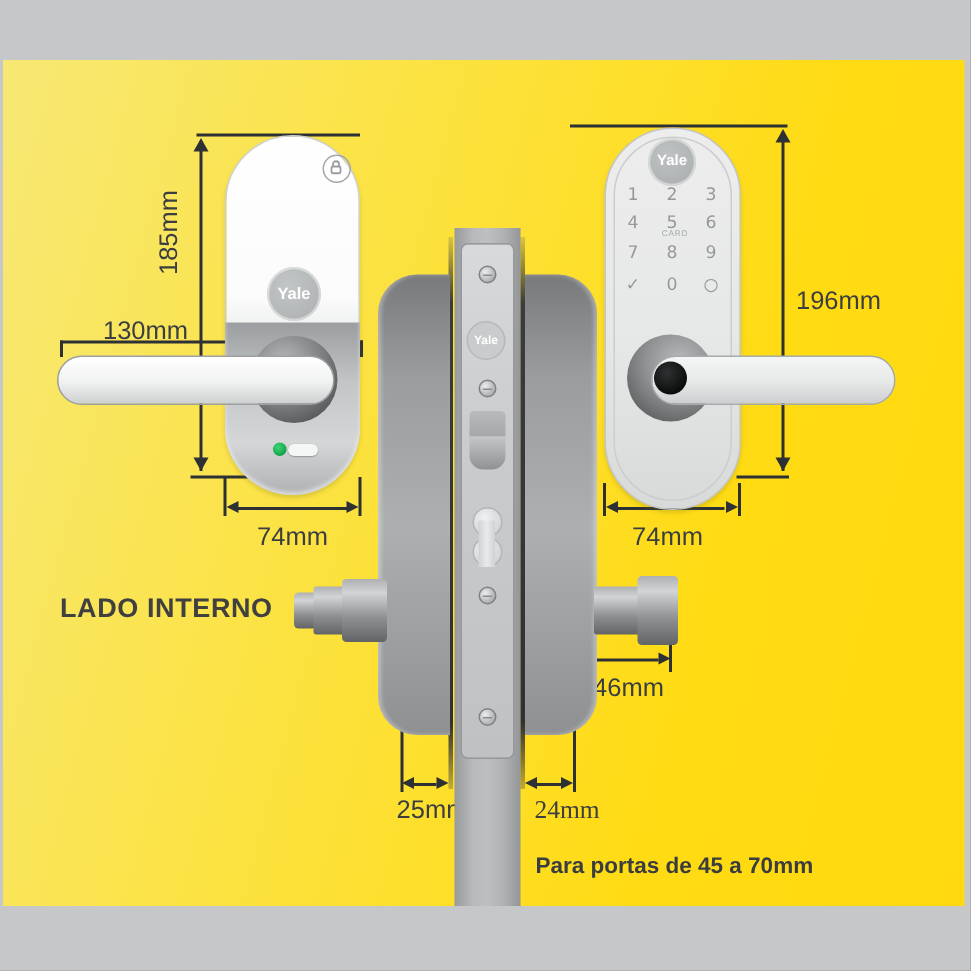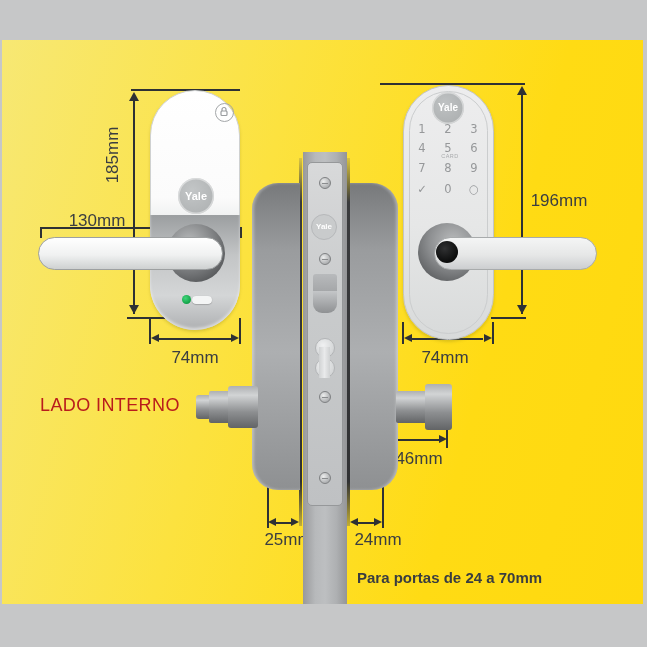--- a/index.html
+++ b/index.html
@@ -16,21 +16,21 @@
   }
   
   .hl{height:1.5px;background:#2e3134;}
   .vl{width:1.5px;background:#2e3134;}
   .arr{width:0;height:0;}
   .arr.up{border-left:5px solid transparent;border-right:5px solid transparent;border-bottom:9px solid #2e3134;}
   .arr.down{border-left:5px solid transparent;border-right:5px solid transparent;border-top:9px solid #2e3134;}
   .arr.left{border-top:4.5px solid transparent;border-bottom:4.5px solid transparent;border-right:8px solid #2e3134;}
   .arr.right{border-top:4.5px solid transparent;border-bottom:4.5px solid transparent;border-left:8px solid #2e3134;}
   .dim{color:#3b3e41;font-size:17px;text-align:center;white-space:nowrap;}
-  .side-label{color:#b91c1c;font-size:18px;font-weight:normal;letter-spacing:.4px;white-space:nowrap;}
+  .side-label{color:#404040;font-size:18px;font-weight:bold;letter-spacing:.4px;white-space:nowrap;}
   .door-note{color:#3a3d40;font-size:15px;font-weight:bold;white-space:nowrap;}
   
   #door-strip{left:303px;top:152px;width:44px;height:452px;
     background:linear-gradient(90deg,#98999b 0%,#b7b9bb 28%,#bdbfc1 50%,#aeb0b2 76%,#949597 100%);}
   .seam{width:3px;background:linear-gradient(180deg,#55565833,#3a3b3d 12%,#303133 88%,#4a4b4d55);}
   #faceplate{left:307px;top:162px;width:36px;height:344px;border-radius:5px;
     background:linear-gradient(180deg,#d8d9da 0%,#c9cbcc 40%,#bfc1c3 100%);
     border:1px solid #96989a;box-sizing:border-box;}
   .screw{width:12px;height:12px;border-radius:50%;
     background:radial-gradient(circle at 35% 35%,#eceded,#a7a9ab 80%);
@@ -153,32 +153,32 @@
   <div class="abs vl" style="left:267px;top:434px;height:94px;"></div>
   <div class="abs hl" style="left:275px;top:522px;width:16px;"></div>
   <div class="abs arr left" style="left:268px;top:518px;"></div>
   <div class="abs arr right" style="left:291px;top:518px;"></div>
   <div class="abs dim" style="left:256px;top:530px;width:64px;">25mm</div>
 
   <div class="abs vl" style="left:382px;top:434px;height:94px;"></div>
   <div class="abs hl" style="left:358px;top:522px;width:16px;"></div>
   <div class="abs arr left" style="left:350px;top:518px;"></div>
   <div class="abs arr right" style="left:374px;top:518px;"></div>
-  <div class="abs dim" style="left:346px;top:530px;width:64px;">24mm</div>
+  <div class="abs dim" style="left:346px;top:530px;width:64px;font-family:Liberation Serif, serif;">24mm</div>
 
   <div class="abs vl" style="left:446px;top:430px;height:18px;"></div>
   <div class="abs hl" style="left:393px;top:439px;width:46px;"></div>
   <div class="abs arr left" style="left:386px;top:435px;"></div>
   <div class="abs arr right" style="left:439px;top:435px;"></div>
   <div class="abs dim" style="left:387px;top:449px;width:64px;text-align:center;">46mm</div>
 
   <div class="abs hl" style="left:311px;top:576px;width:26px;"></div>
   <div class="abs arr left" style="left:303px;top:572px;"></div>
   <div class="abs arr right" style="left:337px;top:572px;"></div>
-  <div class="abs door-note" style="left:357px;top:569px;">Para portas de 24 a 70mm</div>
+  <div class="abs door-note" style="left:357px;top:569px;">Para portas de 45 a 70mm</div>
 
   <div class="abs side-label" style="left:40px;top:395px;">LADO INTERNO</div>
 
   <div id="door-strip" class="abs"></div>
   <div class="abs seam" style="left:299px;top:158px;height:368px;"></div>
   <div class="abs seam" style="left:347px;top:158px;height:368px;"></div>
 
   <div id="case-int" class="abs"></div>
   <div id="case-ext" class="abs"></div>
 

